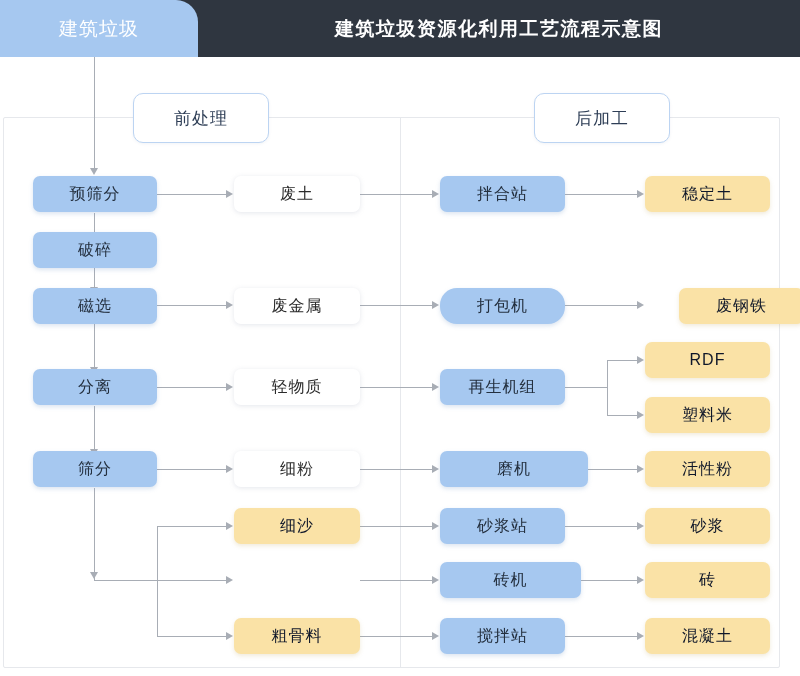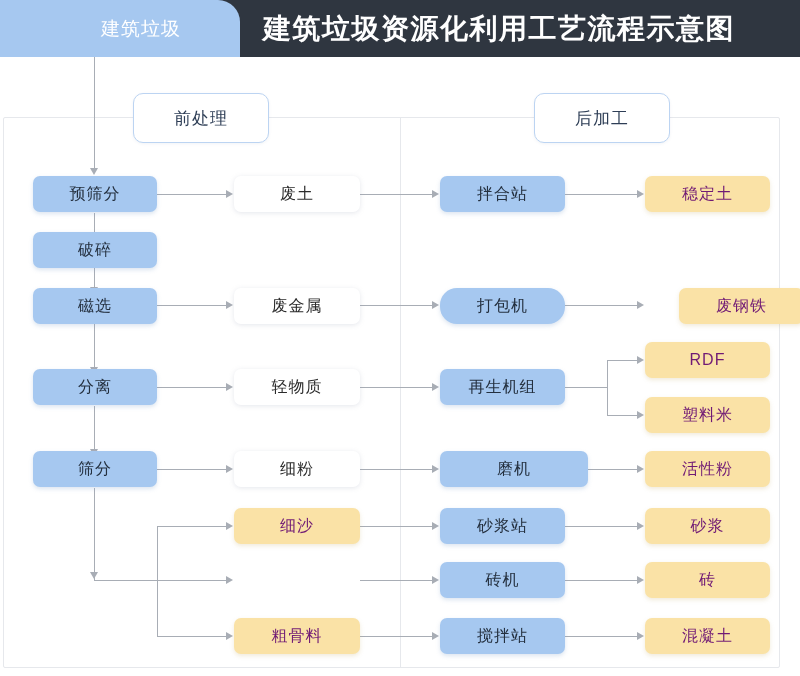--- a/index.html
+++ b/index.html
@@ -35,33 +35,32 @@
     width: 198px;
     height: 57px;
     background: #a6c8f0;
     border-radius: 0 22px 0 0;
     display: flex;
     align-items: center;
     justify-content: center;
     color: #ffffff;
     font-size: 19px;
     letter-spacing: 1px;
-    padding-left: 42px;
   }
   .header-title {
     position: absolute;
     left: 198px;
     top: 0;
     width: 602px;
     height: 57px;
     display: flex;
     align-items: center;
     justify-content: center;
     color: #ffffff;
-    font-size: 28px;
+    font-size: 19px;
     font-weight: bold;
     letter-spacing: 1.5px;
   }
 
   
   .panel {
     position: absolute;
     left: 3px;
     top: 117px;
     width: 777px;
@@ -105,21 +104,21 @@
     display: flex;
     align-items: center;
     justify-content: center;
     font-size: 16px;
     letter-spacing: 1px;
     color: #2b2b2b;
     box-sizing: border-box;
   }
   .node.blue   { background: #a6c8f0; color: #24303f; box-shadow: 0 2px 4px rgba(130,160,200,0.28); }
   .node.white  { background: #ffffff; color: #2b2b2b; box-shadow: 0 1px 5px rgba(150,160,180,0.25); }
-  .node.yellow { background: #fae2a6; color: #701a75; box-shadow: 0 2px 4px rgba(200,175,110,0.25); }
+  .node.yellow { background: #fae2a6; color: #0f172a; box-shadow: 0 2px 4px rgba(200,175,110,0.25); }
 
   
   .hline, .vline {
     position: absolute;
     background: #a8adb5;
   }
   .hline { height: 1px; }
   .vline { width: 1px; }
 
   .arrow-r, .arrow-d {
@@ -234,21 +233,21 @@
   <div class="node white" style="left:234px; top:369px; width:126px;">轻物质</div>
   <div class="node white" style="left:234px; top:451px; width:126px;">细粉</div>
   <div class="node yellow" style="left:234px; top:508px; width:126px;">细沙</div>
   <div class="node yellow" style="left:234px; top:618px; width:126px;">粗骨料</div>
 
   <div class="node blue" style="left:440px; top:176px; width:125px;">拌合站</div>
   <div class="node blue" style="left:440px; top:288px; width:125px;border-radius:17px;">打包机</div>
   <div class="node blue" style="left:440px; top:369px; width:125px;">再生机组</div>
   <div class="node blue" style="left:440px; top:451px; width:148px;">磨机</div>
   <div class="node blue" style="left:440px; top:508px; width:125px;">砂浆站</div>
-  <div class="node blue" style="left:440px; top:562px; width:125px;">砖机</div>
+  <div class="node blue" style="left:440px; top:562px; width:141px;">砖机</div>
   <div class="node blue" style="left:440px; top:618px; width:125px;">搅拌站</div>
 
   <div class="node yellow" style="left:645px; top:176px; width:125px;">稳定土</div>
   <div class="node yellow" style="left:679px; top:288px; width:125px;">废钢铁</div>
   <div class="node yellow" style="left:645px; top:342px; width:125px;">RDF</div>
   <div class="node yellow" style="left:645px; top:397px; width:125px;">塑料米</div>
   <div class="node yellow" style="left:645px; top:451px; width:125px;">活性粉</div>
   <div class="node yellow" style="left:645px; top:508px; width:125px;">砂浆</div>
   <div class="node yellow" style="left:645px; top:562px; width:125px;">砖</div>
   <div class="node yellow" style="left:645px; top:618px; width:125px;">混凝土</div>

